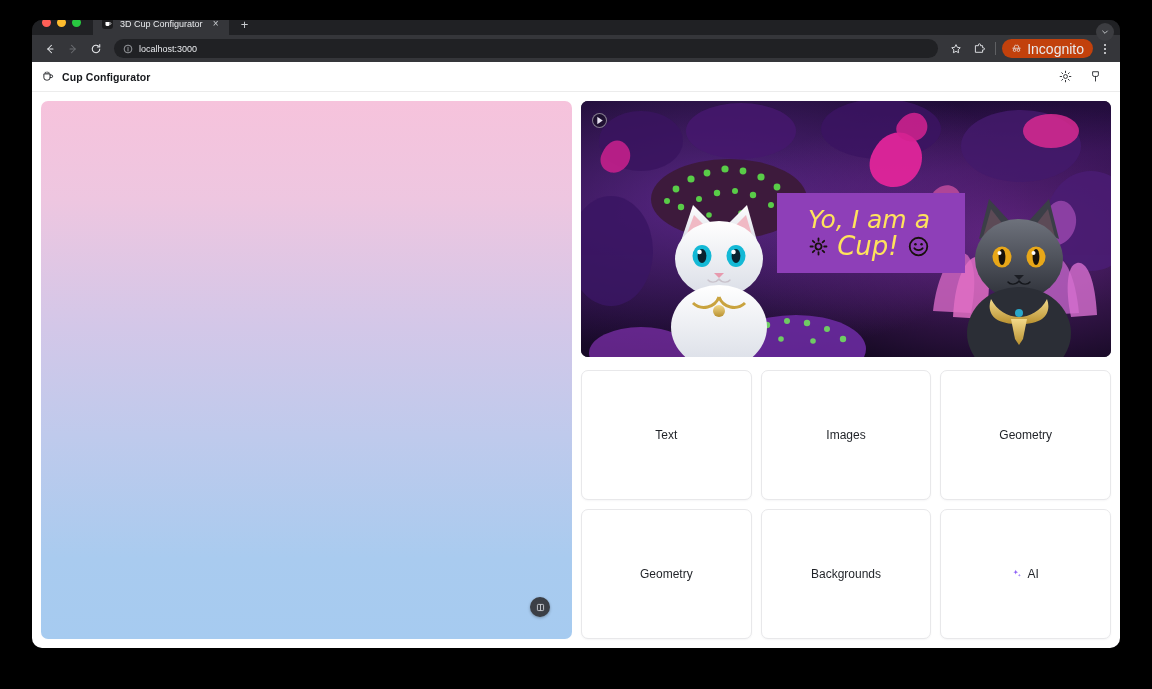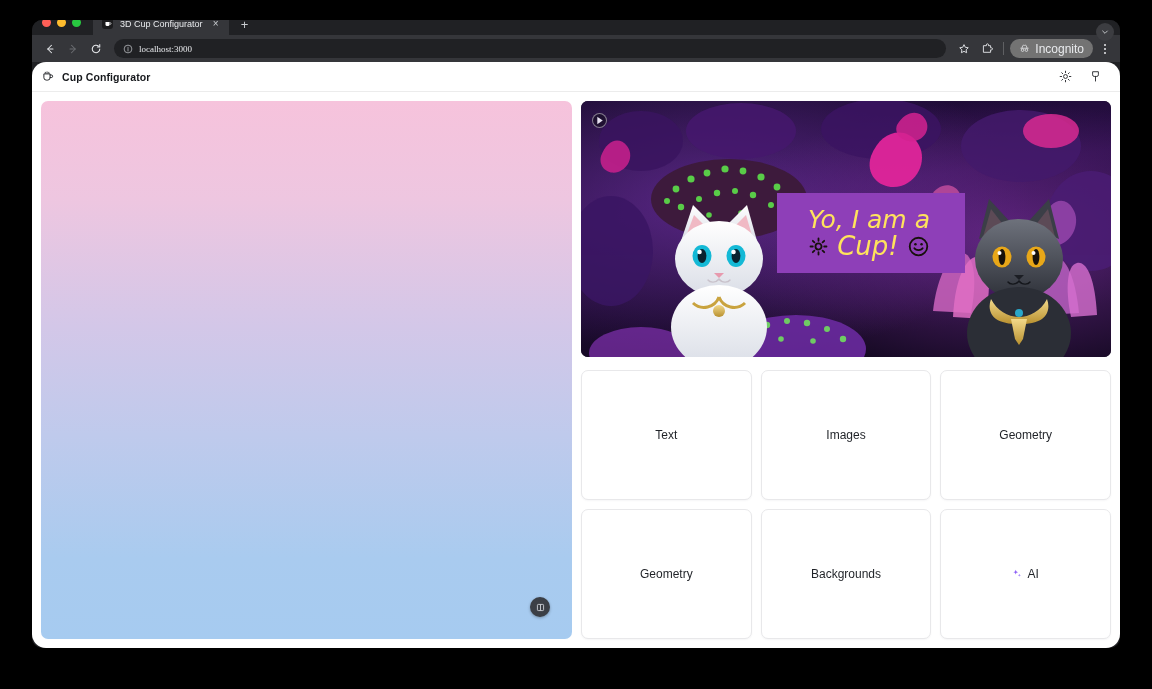--- a/index.html
+++ b/index.html
@@ -93,46 +93,44 @@
   .nav-btn.disabled { color: #6c6e72; }
   .omnibox {
     flex: 1; height: 19px;
     background: #202124;
     border-radius: 10px;
     display: flex; align-items: center;
     gap: 6px;
     padding: 0 9px;
     margin: 0 5px;
     min-width: 0;
-    font-family: Liberation Serif, serif;
   }
   .omnibox-url { color: #e8eaed; font-size: 9px; white-space: nowrap; }
   .tb-icon {
     width: 20px; height: 20px;
     display: flex; align-items: center; justify-content: center;
     color: #e8eaed; flex: none;
   }
   .tb-sep { width: 1px; height: 13px; background: #5f6063; margin: 0 3px; flex: none; }
   .incognito-pill {
     display: flex; align-items: center; gap: 5px;
     height: 19px; padding: 0 9px;
-    border-radius: 10px; background: #737373;
-    color: #e8eaed; font-size: 12px; white-space: nowrap; flex: none;
+    border-radius: 10px; background: #c2410c;
+    color: #e8eaed; font-size: 14px; white-space: nowrap; flex: none;
   }
   .kebab { width: 18px; height: 20px; display: flex; flex-direction: column;
            align-items: center; justify-content: center; gap: 2px; flex: none; }
   .kebab i { width: 2px; height: 2px; border-radius: 50%; background: #e8eaed; display: block; }
 
   
   .page {
     flex: 1;
     background: #ffffff;
     display: flex; flex-direction: column;
     overflow: hidden;
-    border-radius: 14px;
   }
 
   .app-header {
     height: 30px;
     border-bottom: 1px solid #ececec;
     display: flex; align-items: center;
     padding: 0 18px 0 10px;
     flex: none;
   }
   .app-brand { display: flex; align-items: center; gap: 7px; }

